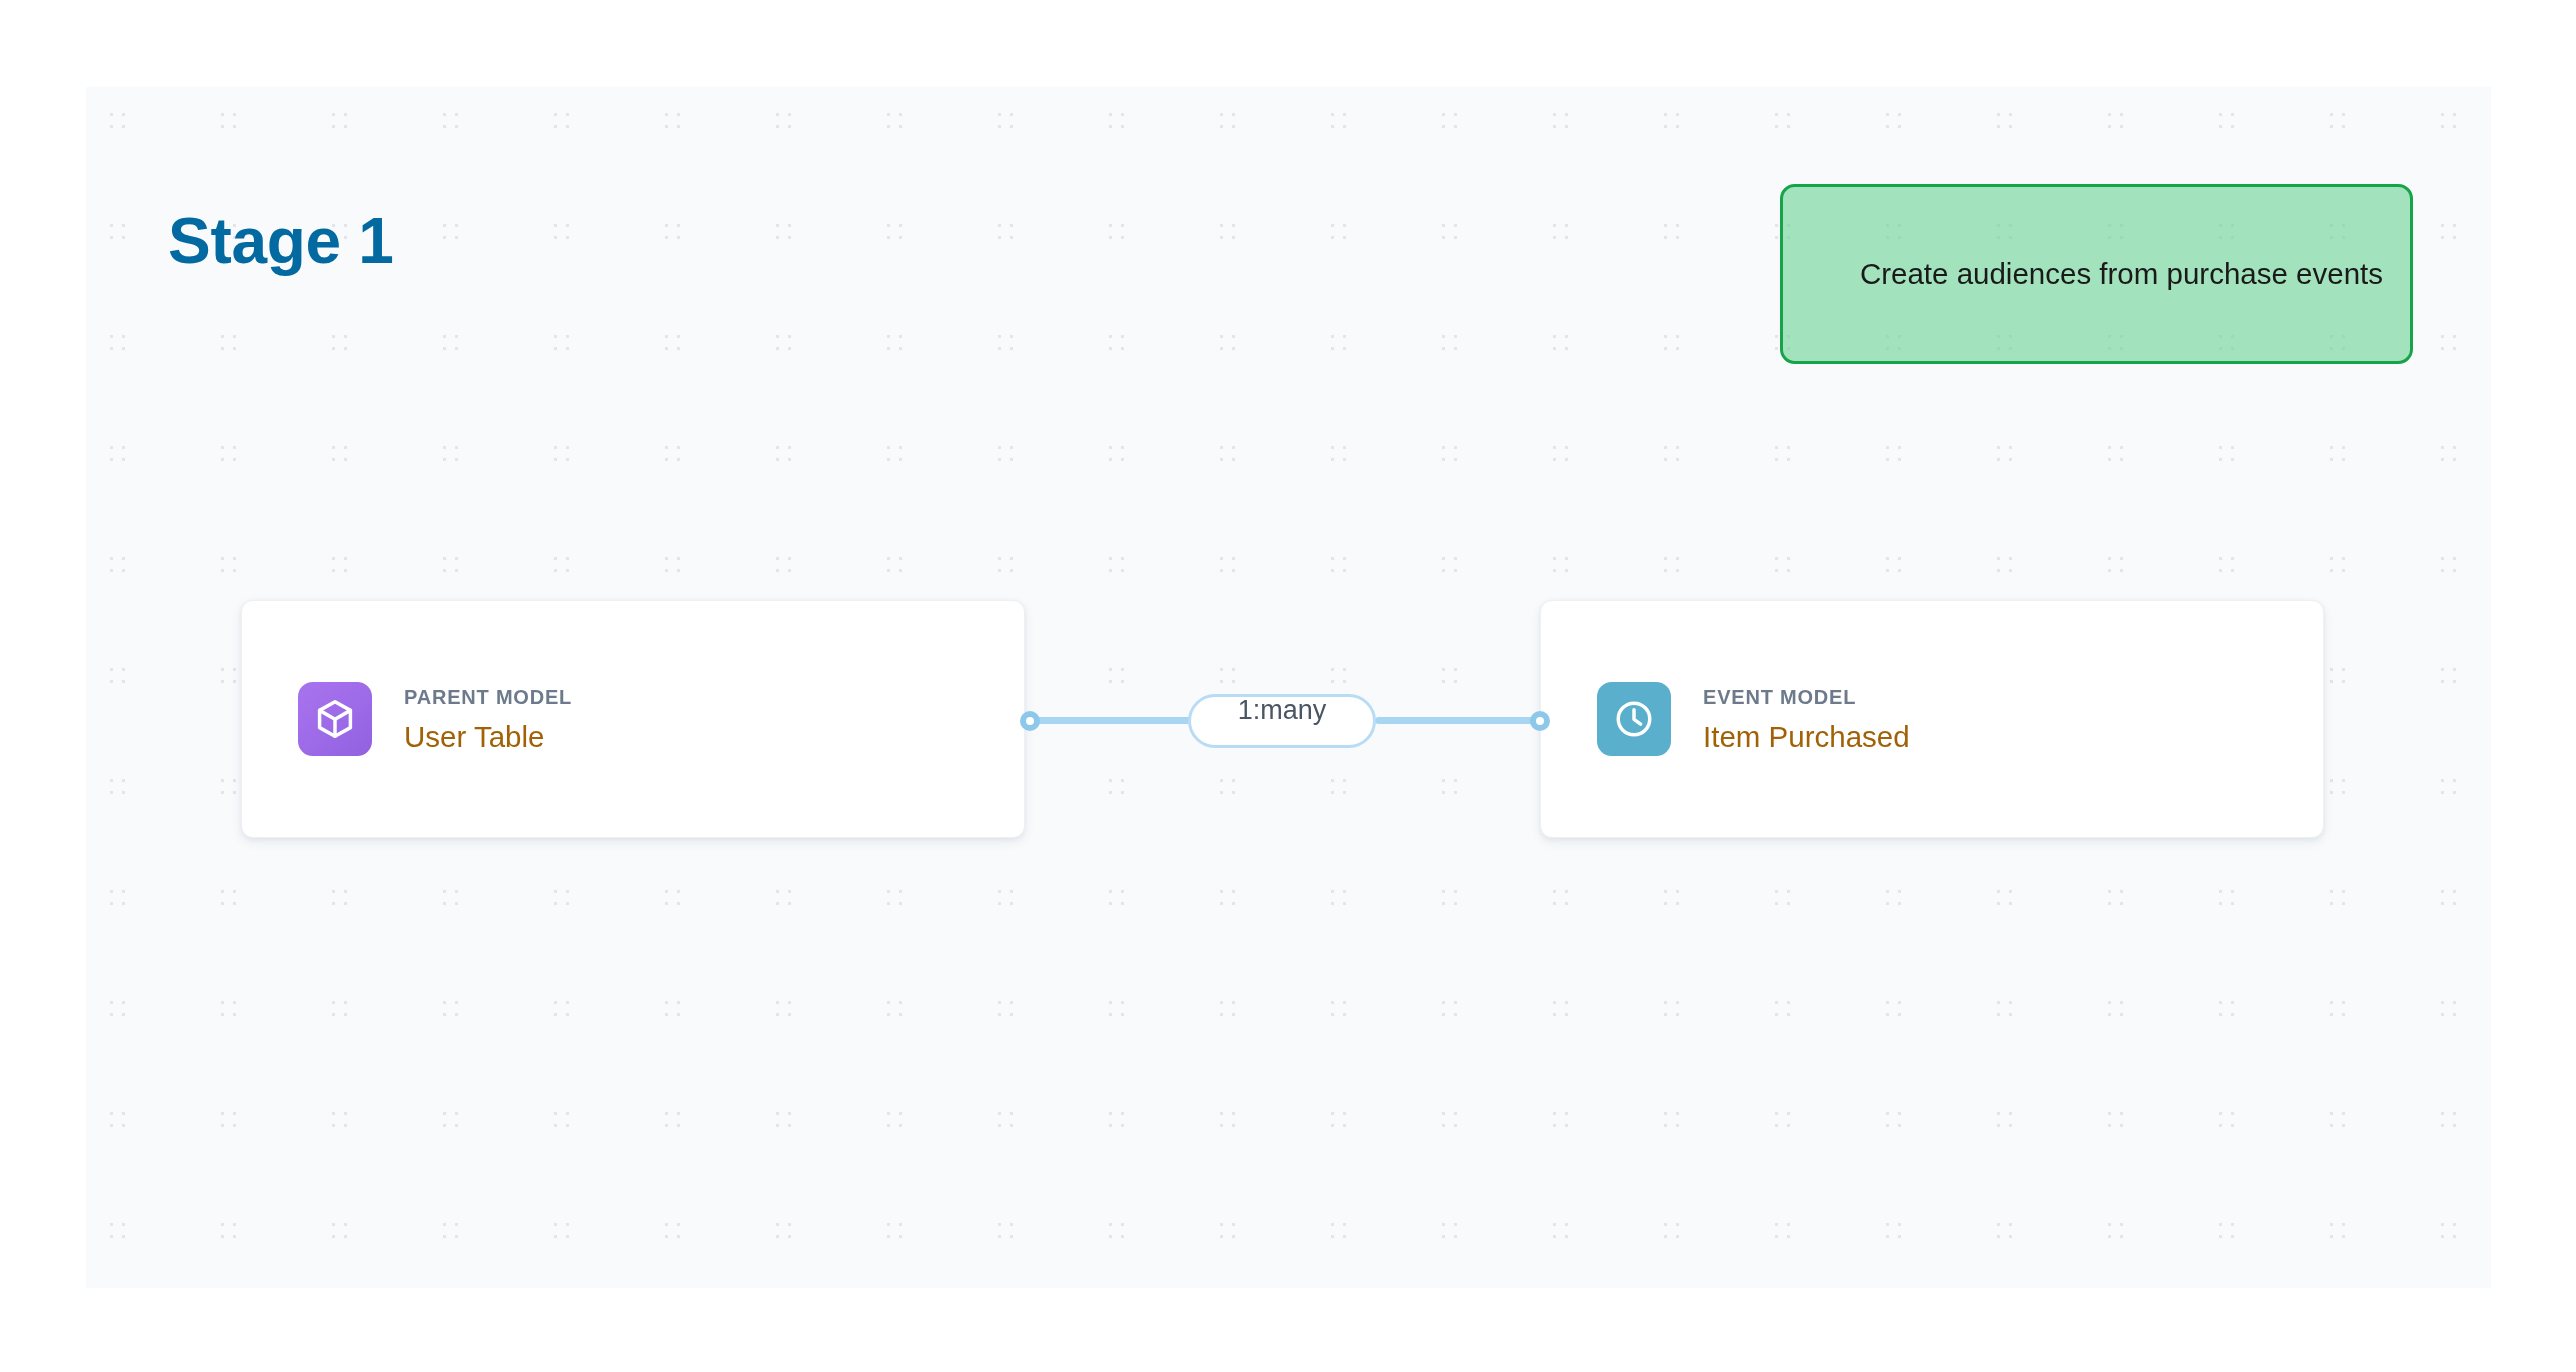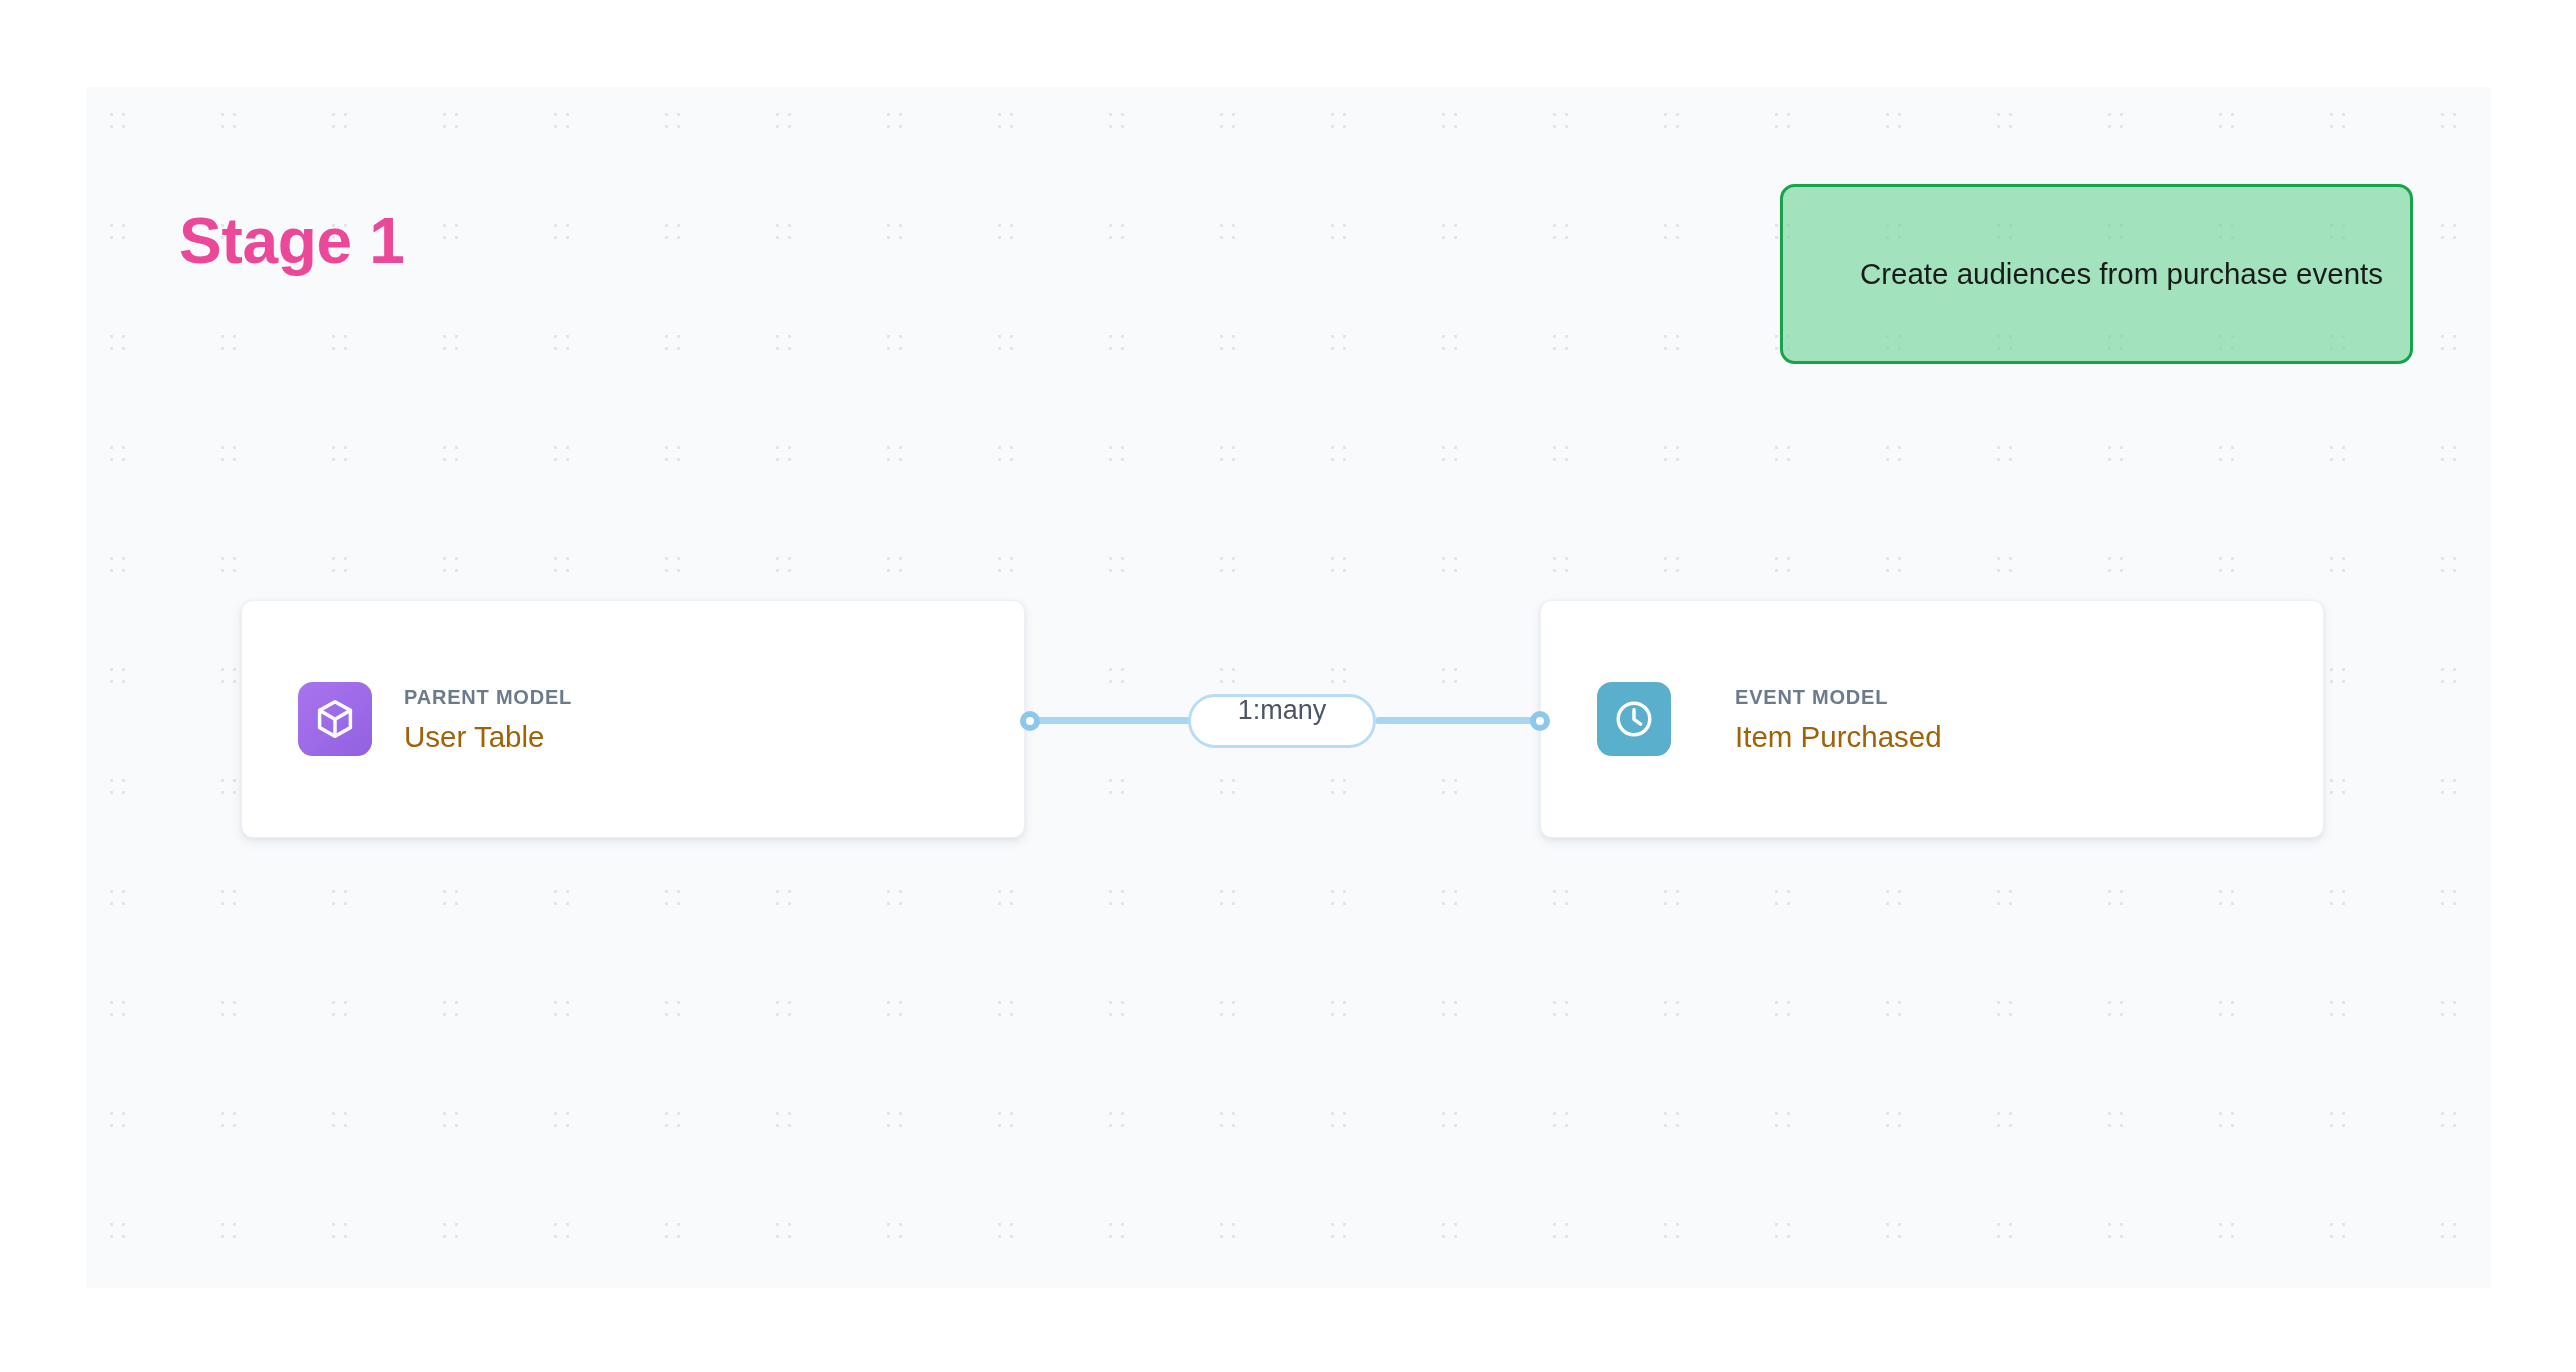--- a/index.html
+++ b/index.html
@@ -47,25 +47,25 @@
   #canvas::after {
     background-image:
       radial-gradient(circle at 1.6px 1.6px, #e2e5ea 1.6px, transparent 1.7px);
     background-size: 111px 111px;
     background-position: 24px 38px;
   }
 
   
   #stage-title {
     position: absolute;
-    left: 179px;
+    left: 168px;
     top: 209px;
     font-size: 64px;
     font-weight: bold;
-    color: #ec4899;
+    color: #0369a1;
     letter-spacing: -0.3px;
     line-height: 1;
     white-space: nowrap;
     z-index: 5;
   }
 
   
   #annotation-badge {
     position: absolute;
     left: 1780px;
@@ -106,21 +106,20 @@
     left: 241px;
     top: 600px;
     width: 784px;
     height: 238px;
   }
   #node-event {
     left: 1540px;
     top: 600px;
     width: 784px;
     height: 238px;
-    gap: 32px;
   }
 
   .node-icon {
     width: 74px;
     height: 74px;
     min-width: 74px;
     border-radius: 14.8px;
     margin-left: 56px;
     display: flex;
     align-items: center;

